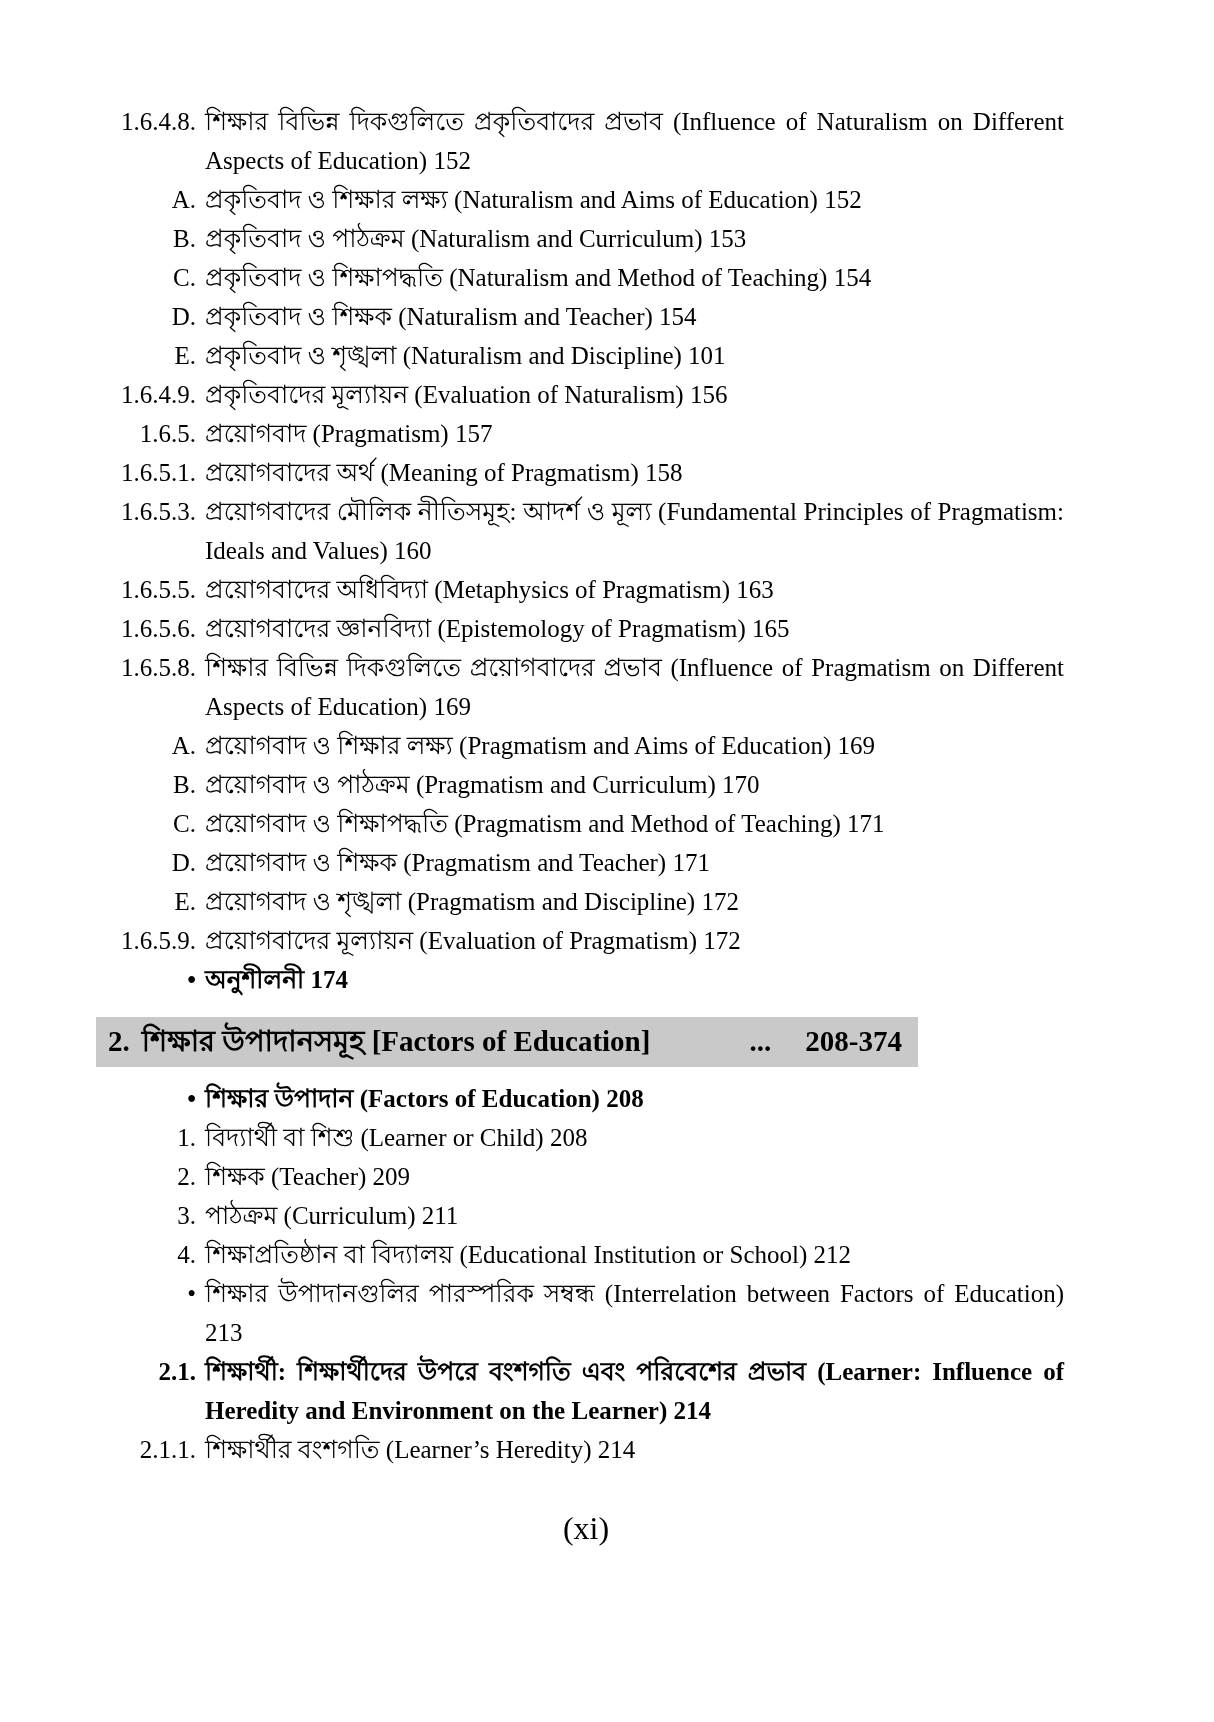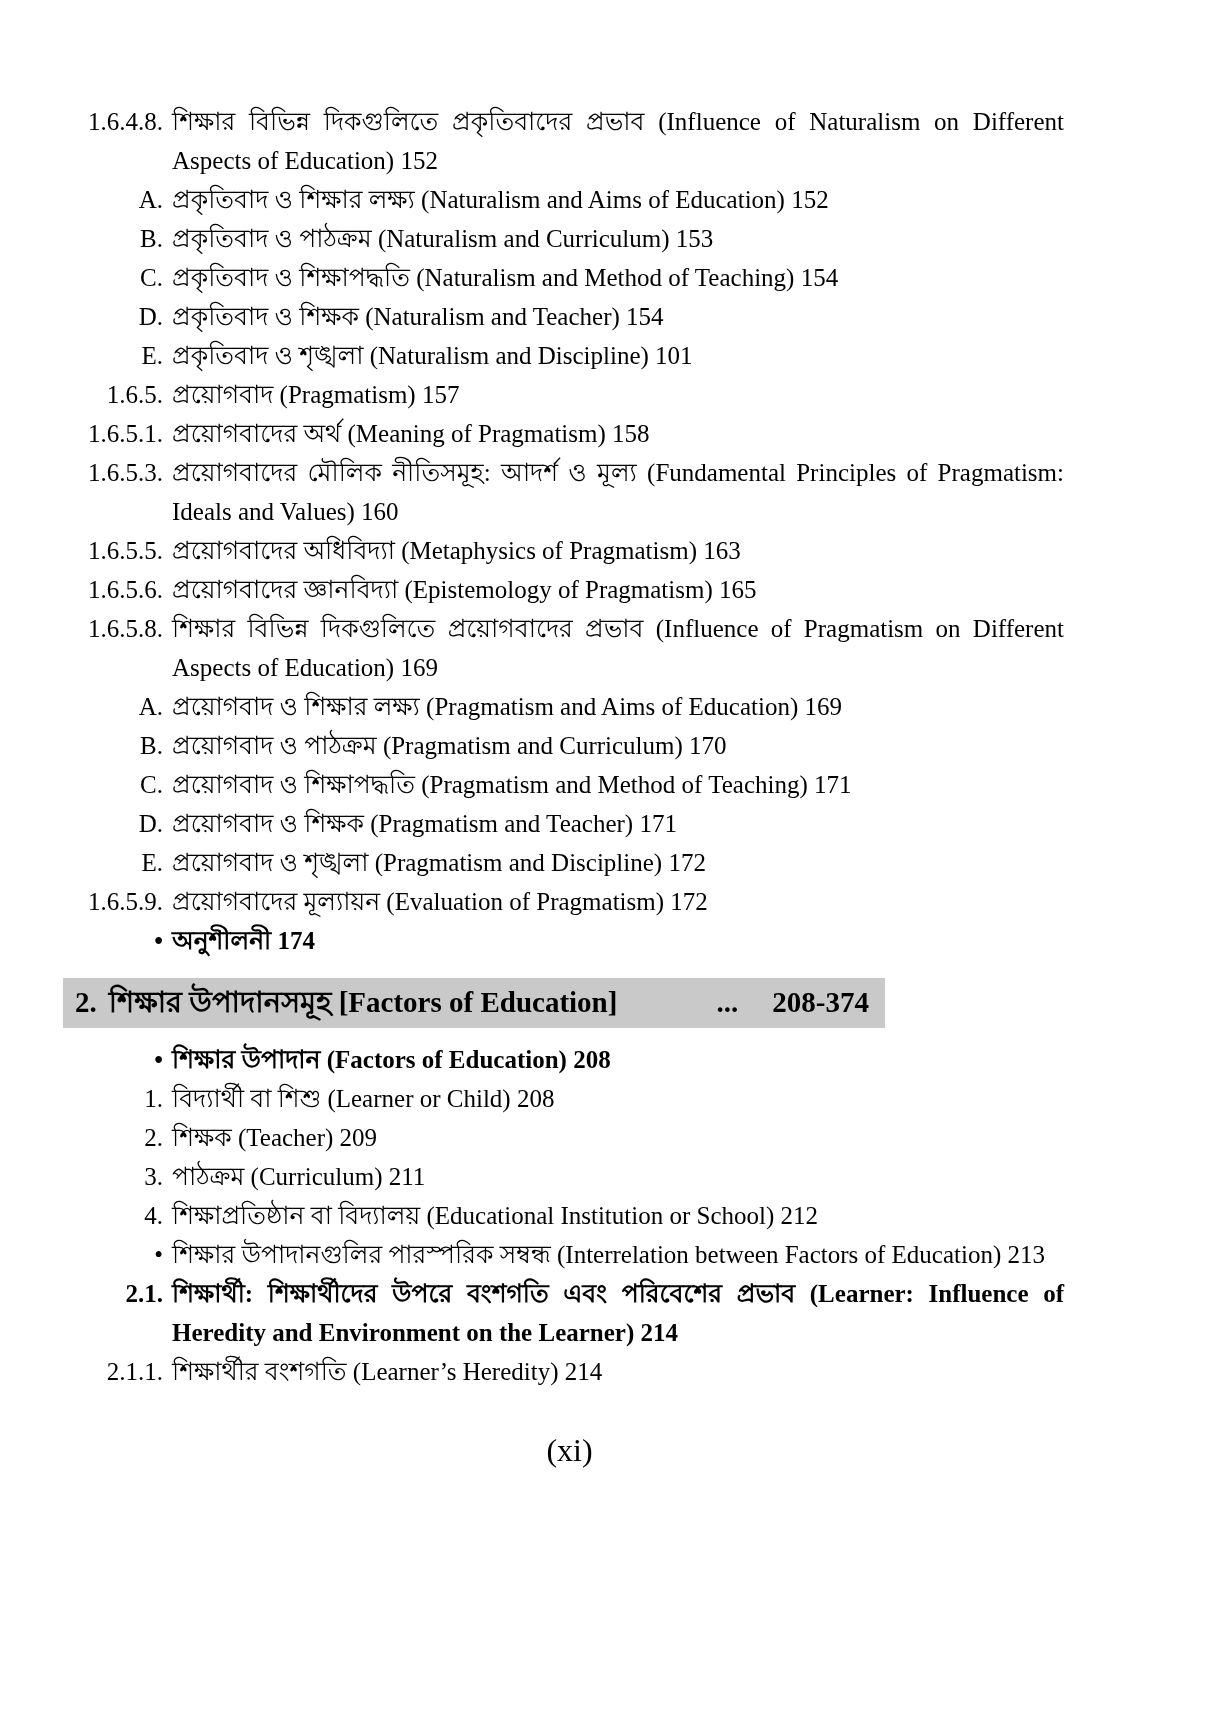--- a/index.html
+++ b/index.html
@@ -10,21 +10,21 @@
   .page {
     position: relative;
     width: 1214px;
     height: 1722px;
     background: #ffffff;
     color: #000000;
     font-family: "Liberation Serif", "DejaVu Serif", serif;
     font-size: 25px;
     line-height: 39px;
     box-sizing: border-box;
-    padding: 102px 150px 0 75px;
+    padding: 102px 150px 0 108px;
     overflow: hidden;
   }
   .toc-list { margin: 0; padding: 0; }
   .row {
     display: flex;
     align-items: flex-start;
   }
   .row-label {
     flex: 0 0 88px;
     text-align: right;
@@ -88,20 +88,24 @@
       <div class="row">
         <span class="row-label">D.</span>
         <span class="row-text">প্রকৃতিবাদ ও শিক্ষক (Naturalism and Teacher) 154</span>
       </div>
 
       <div class="row">
         <span class="row-label">E.</span>
         <span class="row-text">প্রকৃতিবাদ ও শৃঙ্খলা (Naturalism and Discipline) 101</span>
       </div>
 
+      <div class="row">
+        <span class="row-label">1.6.4.9.</span>
+        <span class="row-text">প্রকৃতিবাদের মূল্যায়ন (Evaluation of Naturalism) 156</span>
+      </div>
 
       <div class="row">
         <span class="row-label">1.6.5.</span>
         <span class="row-text">প্রয়োগবাদ (Pragmatism) 157</span>
       </div>
 
       <div class="row">
         <span class="row-label">1.6.5.1.</span>
         <span class="row-text">প্রয়োগবাদের অর্থ (Meaning of Pragmatism) 158</span>
       </div>

